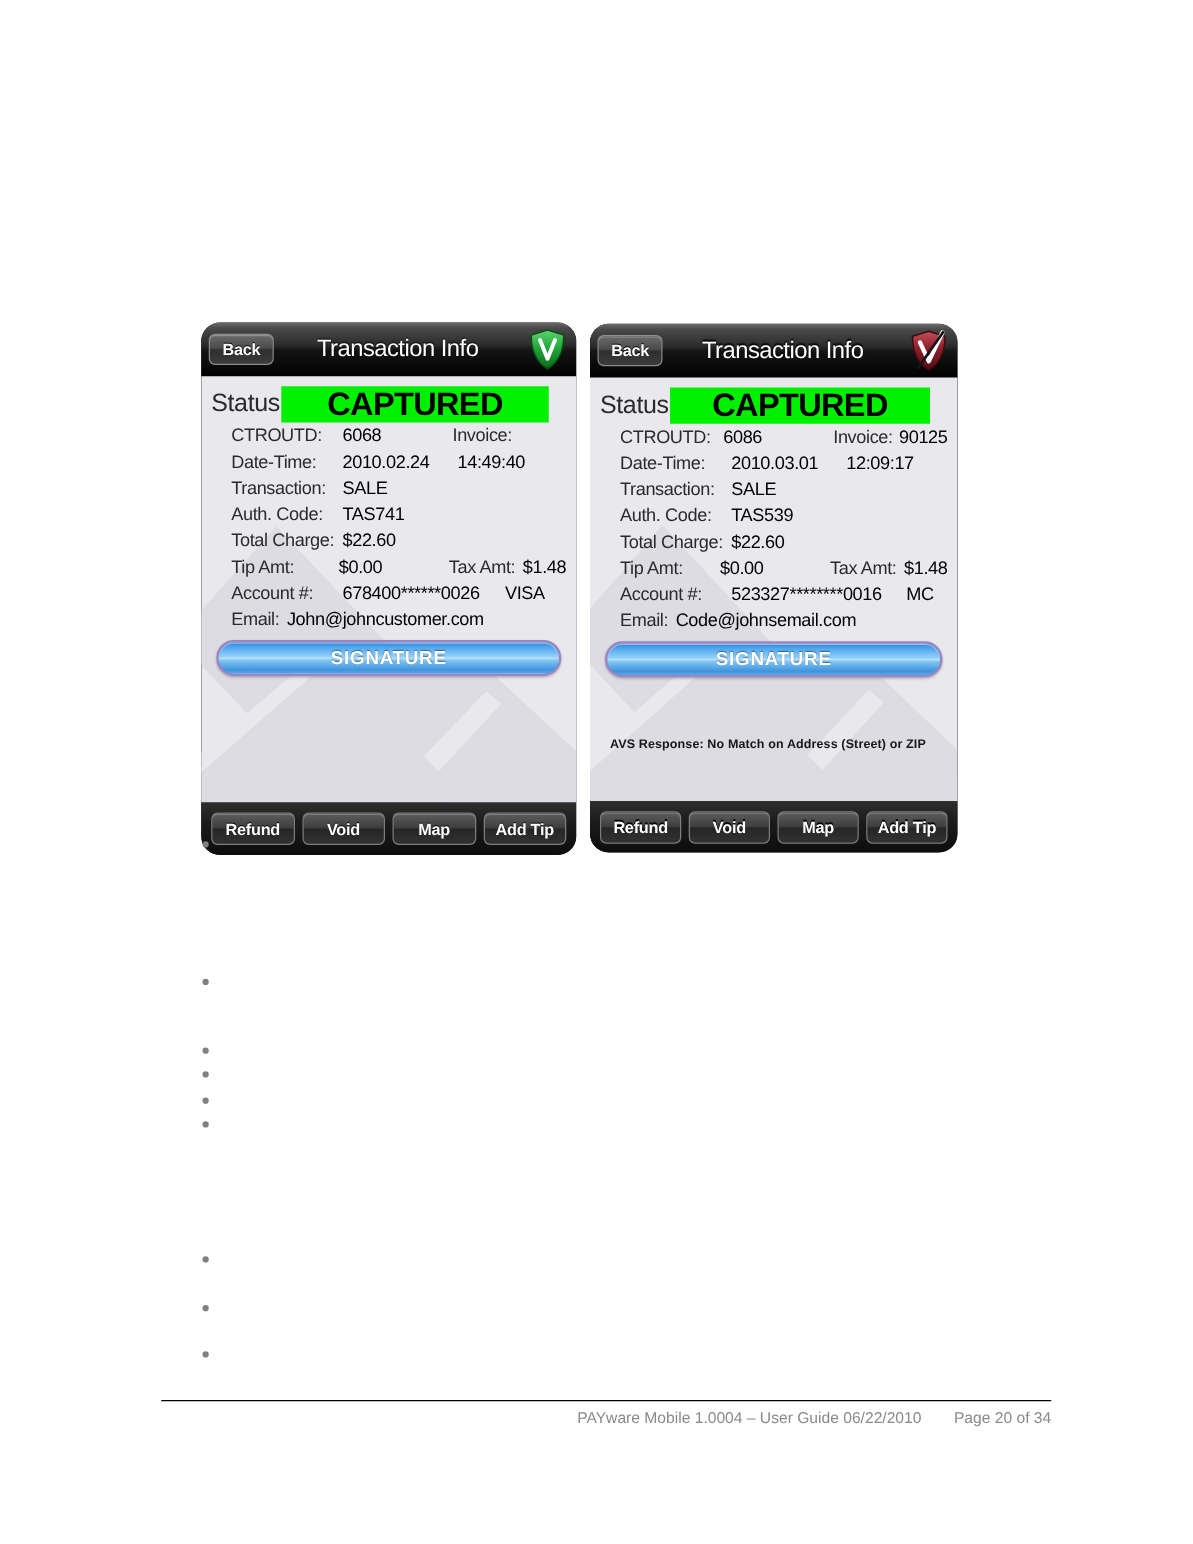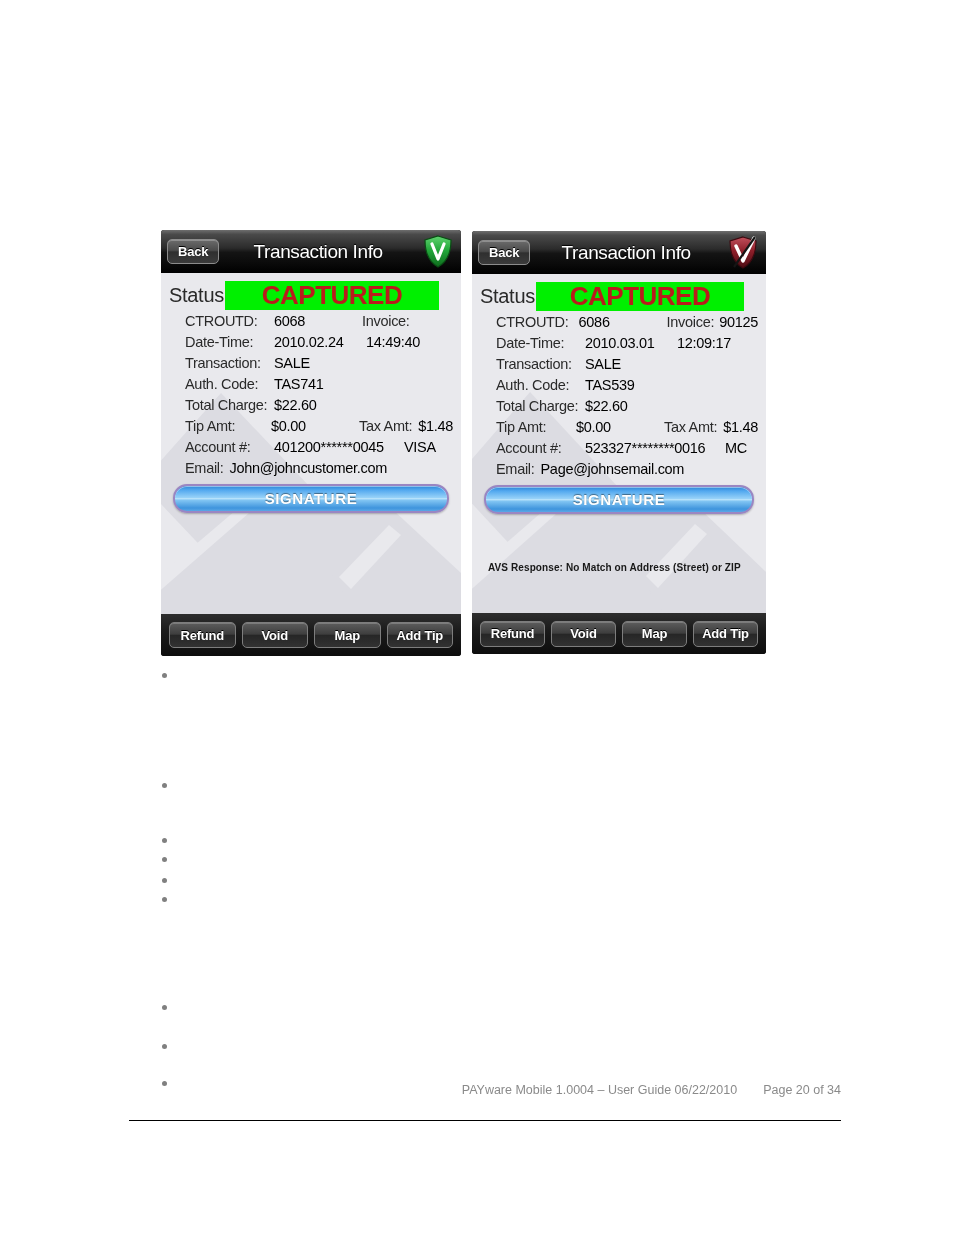--- a/index.html
+++ b/index.html
@@ -12,23 +12,24 @@
     height: 1235px;
     position: relative;
     font-family: "Liberation Sans", sans-serif;
     overflow: hidden;
   }
 
   
   .phone {
     position: absolute;
     background: #000000;
-    border-radius: 3px;
+    border-radius: 15px;
     overflow: hidden;
     box-sizing: border-box;
+    margin-top: 28px;
   }
   .phone-left  { left: 161px; top: 230px; width: 300px; height: 426px; }
   .phone-right { left: 472px; top: 231px; width: 294px; height: 423px; }
 
   
   .titlebar {
     position: relative;
     height: 43px;
     background: linear-gradient(to bottom,
         #6e6e6e 0%, #4a4a4a 10%, #2b2b2b 42%,
@@ -119,21 +120,21 @@
     font-weight: normal;
     color: #000;
     letter-spacing: -0.3px;
   }
 
   
   .status-label { width: 52px; font-size: 20px; text-align: left; margin-right: 4px; }
   .captured-banner {
     flex: 1 1 auto;
     background: #00f000;
-    color: #b91c1c;
+    color: #000000;
     font-size: 26px;
     font-weight: bold;
     letter-spacing: -0.5px;
     text-align: center;
     line-height: 29px;
     height: 29px;
     margin-right: 14px;
     overflow: hidden;
   }
 
@@ -225,21 +226,21 @@
     position: absolute;
     left: 129px;
     top: 1120px;
     width: 712px;
     height: 1px;
     background: #000000;
   }
   .footer-text {
     position: absolute;
     left: 129px;
-    top: 1083px;
+    top: 1127px;
     width: 712px;
     text-align: right;
     font-size: 12.5px;
     color: #8a8a8a;
     white-space: nowrap;
   }
   .footer-text .pg { margin-left: 26px; }
 </style>
 </head>
 <body>
@@ -315,21 +316,21 @@
 
       <div class="row">
         <span class="lbl f-label">Tip Amt:</span>
         <span class="val f-v1">$0.00</span>
         <span class="lbl">Tax Amt:</span>
         <span class="val" style="margin-left:6px">$1.48</span>
       </div>
 
       <div class="row">
         <span class="lbl f-label">Account #:</span>
-        <span class="val f-v1" style="min-width:130px">401200******0045</span>
+        <span class="val f-v1" style="min-width:130px">678400******0026</span>
         <span class="val">VISA</span>
       </div>
 
       <div class="row email-row">
         <span class="lbl">Email:</span>
         <span class="val">John@johncustomer.com</span>
       </div>
     </div>
 
     <div class="sig-wrap">
@@ -423,21 +424,21 @@
       </div>
 
       <div class="row">
         <span class="lbl f-label">Account #:</span>
         <span class="val f-v1" style="min-width:140px">523327********0016</span>
         <span class="val">MC</span>
       </div>
 
       <div class="row email-row">
         <span class="lbl">Email:</span>
-        <span class="val">Page@johnsemail.com</span>
+        <span class="val">Code@johnsemail.com</span>
       </div>
     </div>
 
     <div class="sig-wrap">
       <div class="sig-btn">SIGNATURE</div>
     </div>
 
     <div class="avs-text">AVS Response: No Match on Address (Street) or ZIP</div>
   </div>
 

